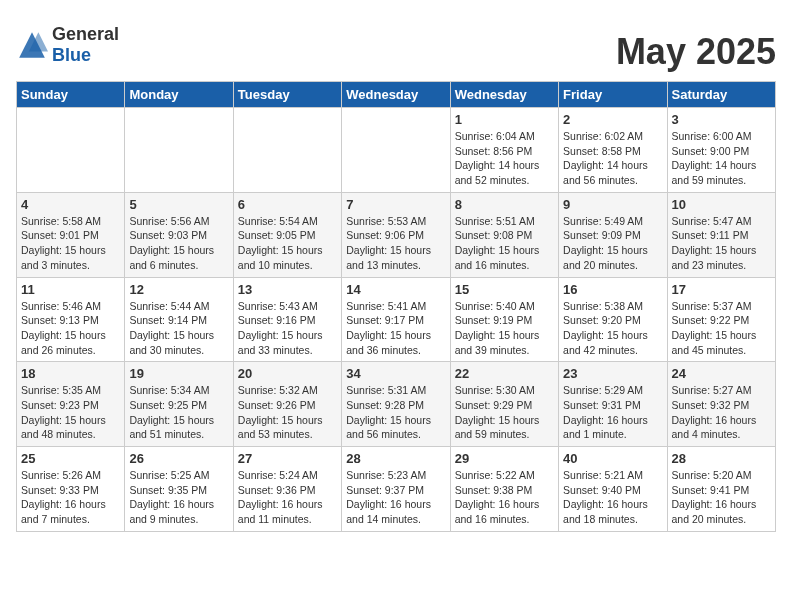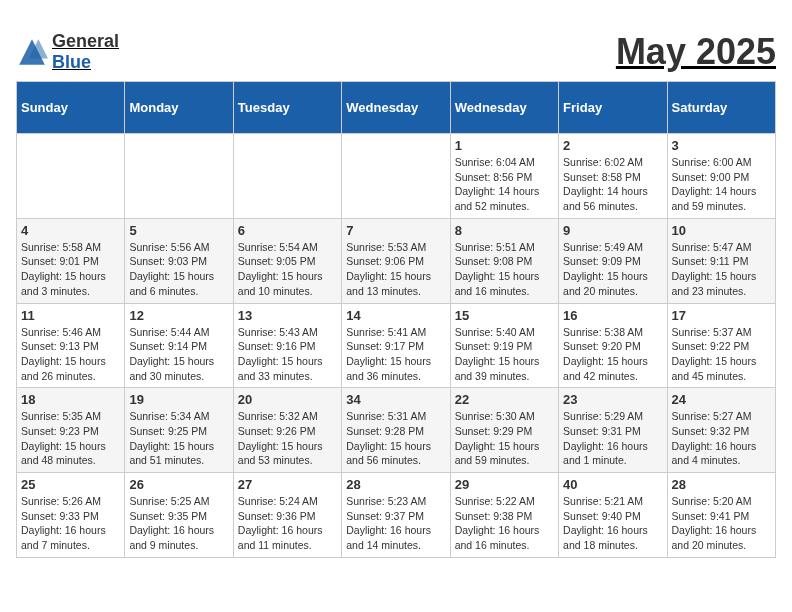--- a/index.html
+++ b/index.html
@@ -6,23 +6,22 @@
     body {
       font-family: Arial, sans-serif;
       background: #fff;
       width: 792px;
       min-height: 612px;
       padding: 16px;
     }
     .header {
       display: flex;
       justify-content: space-between;
-      align-items: flex-end;
+      align-items: center;
       margin-bottom: 8px;
-      text-decoration: underline;
     }
     .logo {
       display: flex;
       align-items: center;
     }
     .logo-text {
       display: flex;
       flex-direction: column;
       font-size: 18px;
       font-weight: bold;
@@ -48,21 +47,21 @@
       color: #555;
     }
     table {
       width: 100%;
       border-collapse: collapse;
     }
     thead tr th {
       background-color: #1a5fa8;
       color: white;
       font-size: 13px;
-      padding: 18px 4px;
+      padding: 5px 4px;
       text-align: left;
       border: 1px solid #ccc;
     }
     tbody tr td {
       border: 1px solid #ccc;
       vertical-align: top;
       padding: 4px;
       font-size: 11px;
       color: #333;
       width: calc(100% / 7);

